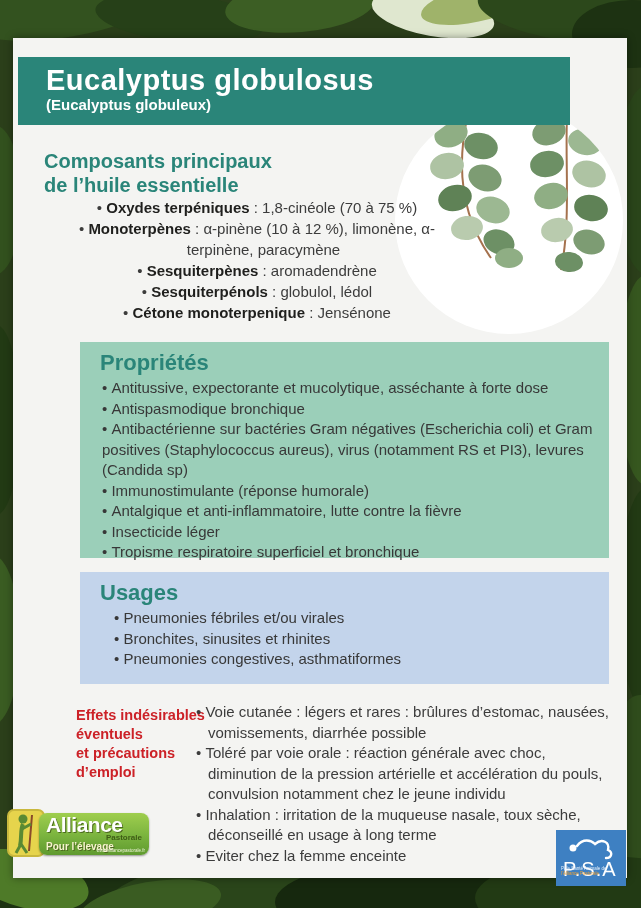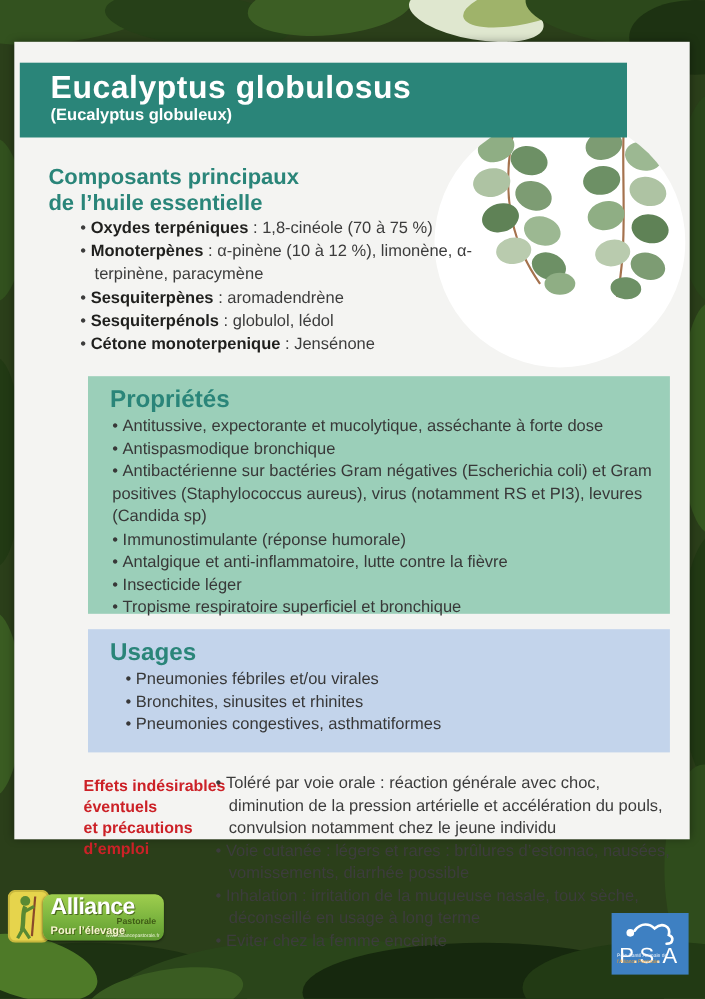--- a/index.html
+++ b/index.html
@@ -16,21 +16,21 @@
   body{
     position:relative;
     font-family:"Liberation Sans", sans-serif;
     overflow:hidden;
     background:#2b3f1a;
   }
   .bg{position:absolute;inset:0;z-index:0;}
   .bg svg{display:block;width:100%;height:100%;}
 
   .card{
-    position:absolute;left:13px;top:38px;width:614px;height:725px;
+    position:absolute;left:13px;top:38px;width:614px;height:840px;
     background:#f4f4f2;z-index:1;box-shadow:0 0 8px rgba(0,0,0,.4);
   }
   .eu-circle{
     position:absolute;left:382px;top:68px;width:228px;height:228px;
     border-radius:50%;background:#ffffff;overflow:hidden;
   }
   .banner{
     position:absolute;left:5px;top:19px;width:552px;height:68px;
     background:var(--teal);color:#fff;padding:7px 0 0 28px;z-index:2;
   }
@@ -39,21 +39,21 @@
 
   .comp-heading{
     position:absolute;left:31px;top:111px;
     color:var(--teal);font-size:20px;font-weight:bold;line-height:24px;
   }
   ul{list-style:none;}
   .comp-list{
     position:absolute;left:60px;top:159px;width:368px;
     font-size:15px;line-height:21px;color:var(--text);
   }
-  .comp-list li{padding-left:13px;text-indent:-13px;}
+  .comp-list li{padding-left:13px;text-indent:-13px;text-align:center;}
   .comp-list li::before{content:"\2022\00a0";}
   .comp-list b{color:#1f1f1d;}
 
   .box{position:absolute;left:67px;width:529px;padding:6px 14px 20px 14px;}
   .box h2{color:var(--teal);font-size:22px;font-weight:bold;line-height:26px;margin:2px 0 2px 6px;}
   .box ul{width:500px;font-size:15px;line-height:20.5px;color:#383838;margin-left:8px;}
   .box li::before{content:"\2022\00a0";}
   .box-green{top:304px;height:216px;background:var(--green-box);}
   .box-blue{top:534px;height:112px;background:var(--blue-box);}
   .box-blue ul{margin-left:20px;}
@@ -197,22 +197,22 @@
       </ul>
   </div>
 
   <div class="effets-label" id="effets-label">
       <div>Effets indésirables</div>
       <div>éventuels</div>
       <div>et précautions</div>
       <div>d’emploi</div>
     </div>
   <ul class="effets-list" id="effets-list">
+      <li>Voie cutanée : légers et rares : brûlures d’estomac, nausées, vomissements, diarrhée possible</li>
       <li>Toléré par voie orale : réaction générale avec choc, diminution de la pression artérielle et accélération du pouls, convulsion notamment chez le jeune individu</li>
-      <li>Voie cutanée : légers et rares : brûlures d’estomac, nausées, vomissements, diarrhée possible</li>
       <li>Inhalation : irritation de la muqueuse nasale, toux sèche, déconseillé en usage à long terme</li>
       <li>Eviter chez la femme enceinte</li>
     </ul>
 
 </div>
 
 <div class="logo-alliance">
   <svg class="alliance-badge" width="38" height="48" viewBox="0 0 38 48">
     <rect x="1" y="1" width="36" height="46" rx="6" fill="#e6d44c" stroke="#c9b83e" stroke-width="2"></rect>
     <line x1="25" y1="6" x2="22" y2="42" stroke="#8a4a2a" stroke-width="2"></line>

